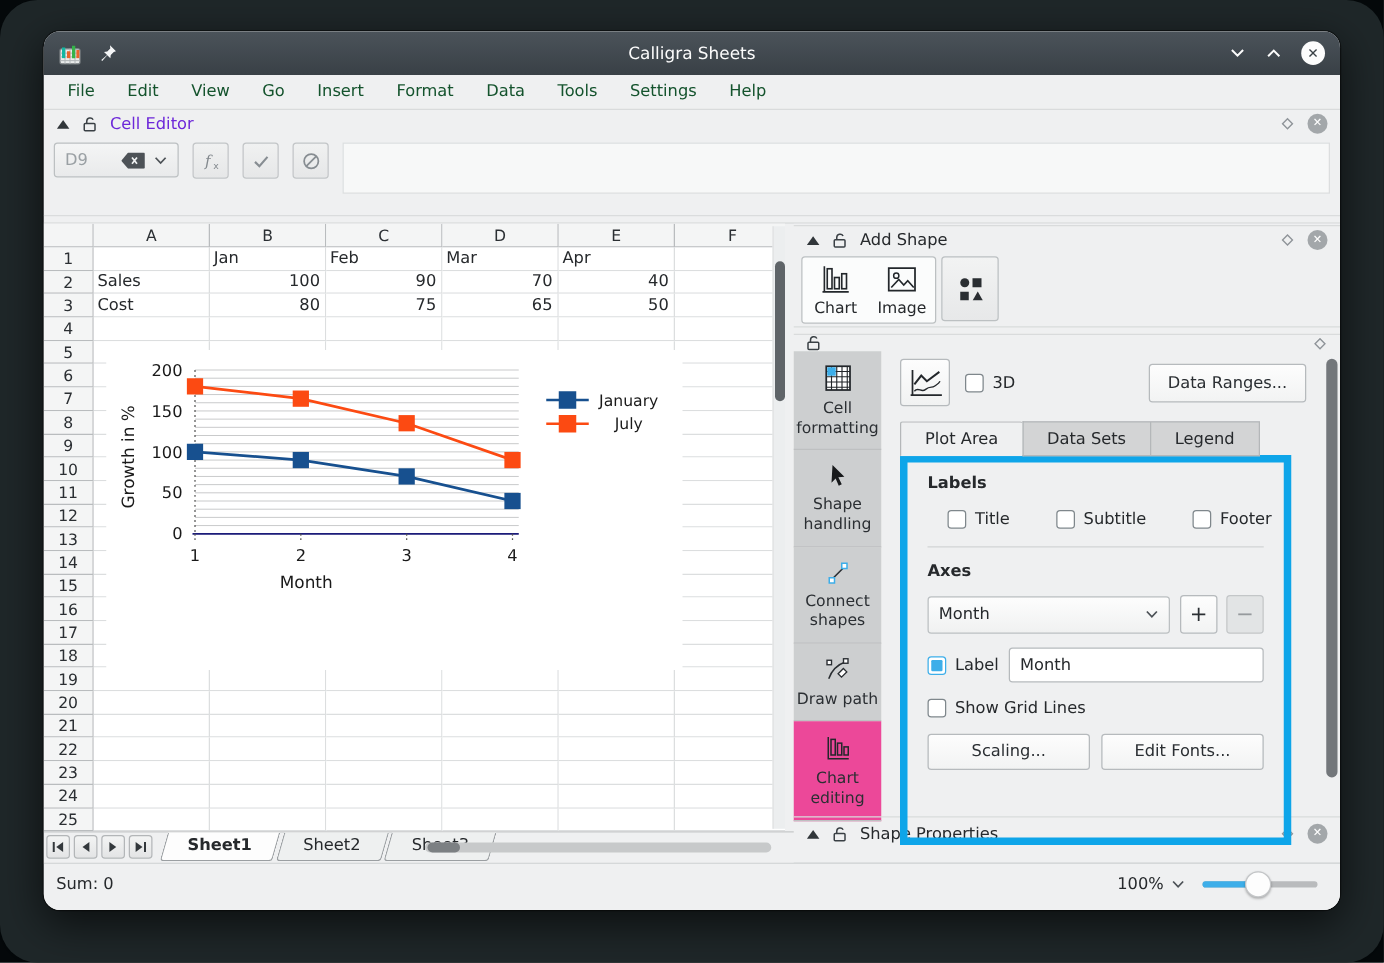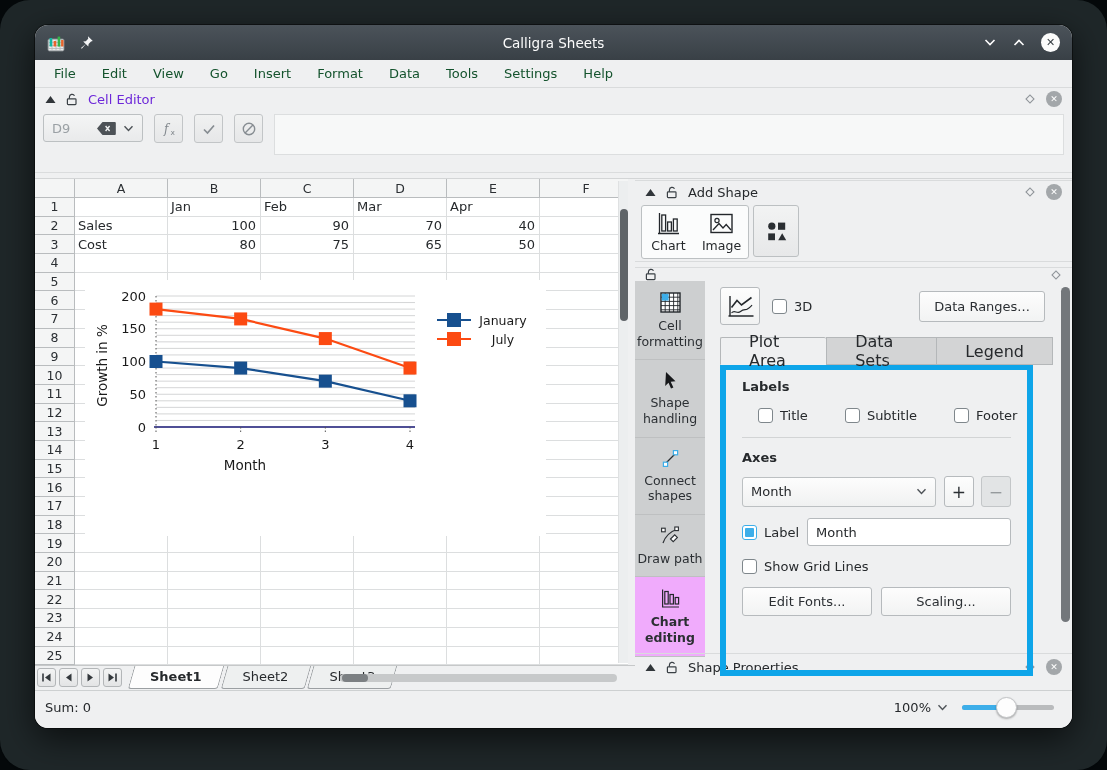--- a/index.html
+++ b/index.html
@@ -84,35 +84,35 @@
   .shapes-btn { width:46px; height:52px; background:linear-gradient(#f2f3f3,#e7e8e9);
     border:1px solid #bcc0c2; border-radius:3px; display:flex; align-items:center; justify-content:center; }
 
   .tool-dock { margin-top:5px; height:383px; border-top:1px solid #d9dbdc; display:flex; flex-direction:column; }
   .td-head { height:20px; display:flex; align-items:center; padding:0 10px; }
   .td-body { flex:1; display:flex; }
   .tool-strip { width:70px; flex:0 0 70px; display:flex; flex-direction:column; }
   .tooltab { background:#cdcfd0; border-bottom:1px solid #bec0c1; padding:11px 2px 10px;
     display:flex; flex-direction:column; align-items:center; gap:5px; text-align:center;
     font-size:12.5px; line-height:1.25; color:#2b2f33; }
-  .tooltab.active { background:#f0abfc;font-weight:bold; }
+  .tooltab.active { background:#ec4899; }
   .tool-content { flex:1; padding:6px 6px 0 15px; position:relative; }
   .type-row { display:flex; align-items:center; }
   .type-btn { width:40px; height:38px; background:linear-gradient(#fdfdfd,#f1f2f2);
     border:1px solid #b6babd; border-radius:3px; display:flex; align-items:center; justify-content:center; }
   .cbrow { display:flex; align-items:center; gap:7px; }
   .cb { width:15px; height:15px; border:1px solid #7f878c; border-radius:3px; background:#fff; position:relative; flex:0 0 15px; }
   .cb.on { border-color:#3daee9; }
   .cb.on::after { content:''; position:absolute; inset:2px; background:#3daee9; border-radius:1px; }
   .btn { background:linear-gradient(#fdfdfd,#f2f3f3); border:1px solid #b6babd; border-radius:3px;
     font-size:13px; color:#2b2f33; display:flex; align-items:center; justify-content:center; }
   .dr-btn { margin-left:auto; margin-right:8px; width:126px; height:31px; }
   .ct-tabs { display:flex; margin-top:12px; position:relative; z-index:1; }
-  .ct-tab { height:28px; padding:0 28px; display:flex; align-items:center; background:#d3d4d5;
-    border:1px solid #b4b7b9; border-right:none; font-size:16px; }
+  .ct-tab { height:28px; padding:0 19px; display:flex; align-items:center; background:#d3d4d5;
+    border:1px solid #b4b7b9; border-right:none; font-size:13px; }
   .ct-tab:last-child { border-right:1px solid #b4b7b9; }
   .ct-tab.active { background:#eff0f1; border-bottom-color:#eff0f1; border-radius:2px 2px 0 0; }
   .groupbox { border:6px solid #0ea5e9; margin-top:-1px; width:313px; height:312px; padding:9px 16px; }
   .sec-head { font-weight:bold; font-size:13px; }
   .lbl-cbs { display:flex; margin:14px 0 4px 16px; gap:37px; }
   .hr { border:none; border-top:1px solid #d2d4d5; margin:14px 0 12px; }
   .axes-row { display:flex; align-items:center; margin-top:11px; }
   .axis-combo { width:206px; height:30px; justify-content:space-between; background:linear-gradient(#fdfdfd,#f0f1f1); }
   .sq-btn { width:32px; height:31px; font-size:17px; }
   .sq-btn.plus { margin-left:8px; }
@@ -735,22 +735,22 @@
                 </label>
                 <input class="text-input" value="Month" style="">
               </div>
               <div class="grid-row">
                 <label class="cbrow">
                   <span class="cb"></span>
                   <span>Show Grid Lines</span>
                 </label>
               </div>
               <div class="ax-btns">
+                <span class="btn">Scaling...</span>
                 <span class="btn">Edit Fonts...</span>
-                <span class="btn">Scaling...</span>
               </div>
             </div>
           </div>
           <div class="tscroll">
               <div class="tthumb"></div>
             </div>
         </div>
       </div>
 
       <div class="sp-dock">

